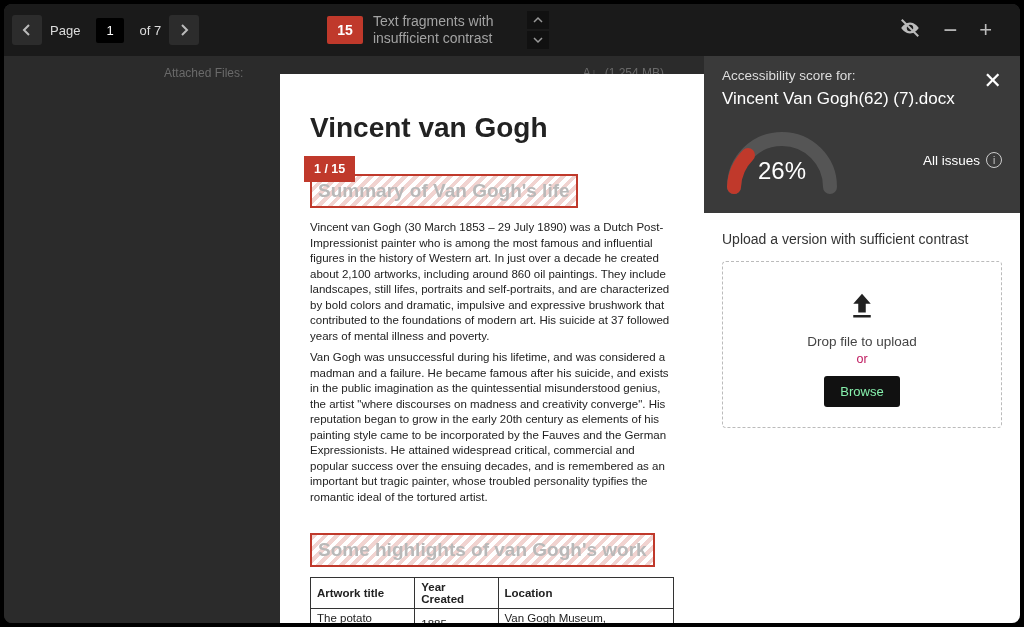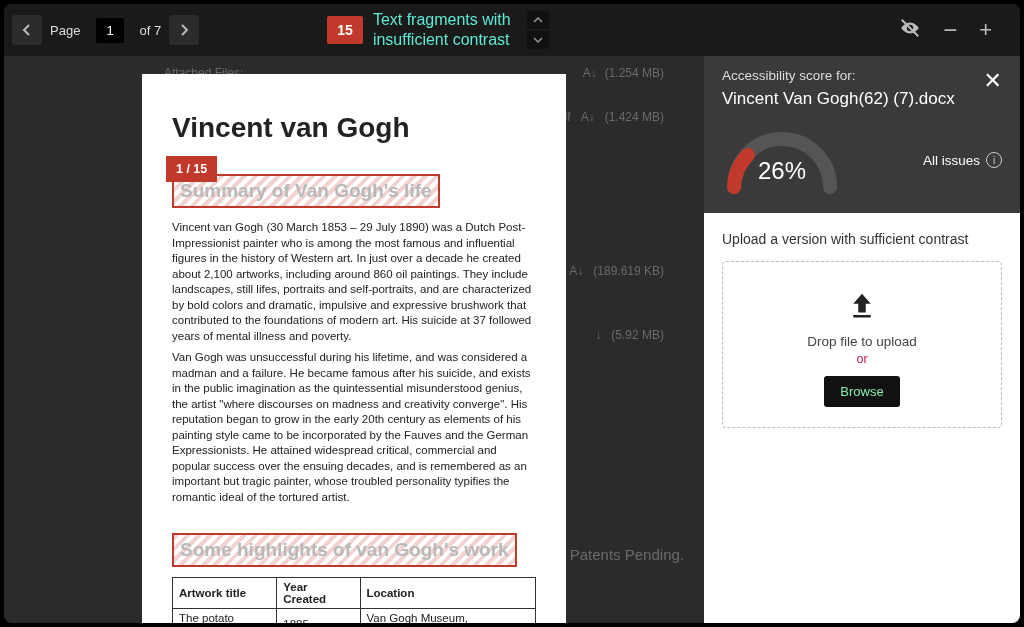--- a/index.html
+++ b/index.html
@@ -41,21 +41,21 @@
   .issue-badge {
     display: flex; align-items: center; gap: 10px;
     margin-left: 120px;
   }
   .issue-count {
     background: #c0392b; color: #fff;
     padding: 6px 10px; font-weight: 600;
     font-size: 14px; border-radius: 2px; text-align: right;
   }
   .issue-label {
-    color: #5eead4; font-size: 16px; line-height: 1.25;
+    color: #a3a3a3; font-size: 14px; line-height: 1.25;
     max-width: 140px;
   }
   .updown {
     display: flex; flex-direction: column; gap: 2px;
     margin-left: 4px;
   }
   .updown div {
     background: #111; color: #aaa;
     width: 22px; height: 18px;
     display: flex; align-items: center; justify-content: center;
@@ -66,21 +66,21 @@
     display: flex; align-items: center; gap: 22px;
     color: #bbb; font-size: 20px;
     margin-right: 20px;
   }
   .tb-icons span, .tb-icons svg { cursor: pointer; }
   .main {
     flex: 1; display: flex; overflow: hidden;
   }
   .doc-area {
     flex: 1; background: #2b2b2b;
-    display: flex; justify-content: center;
+    display: flex; justify-content: flex-end;
     overflow: hidden;
     position: relative;
   }
   .ghost-bg {
     position: absolute; inset: 0;
     color: #6a6a6a; font-size: 12px;
     padding: 10px 20px;
   }
   .ghost-row { display: flex; justify-content: flex-end; gap: 10px; margin: 10px 0;}
   .page {

